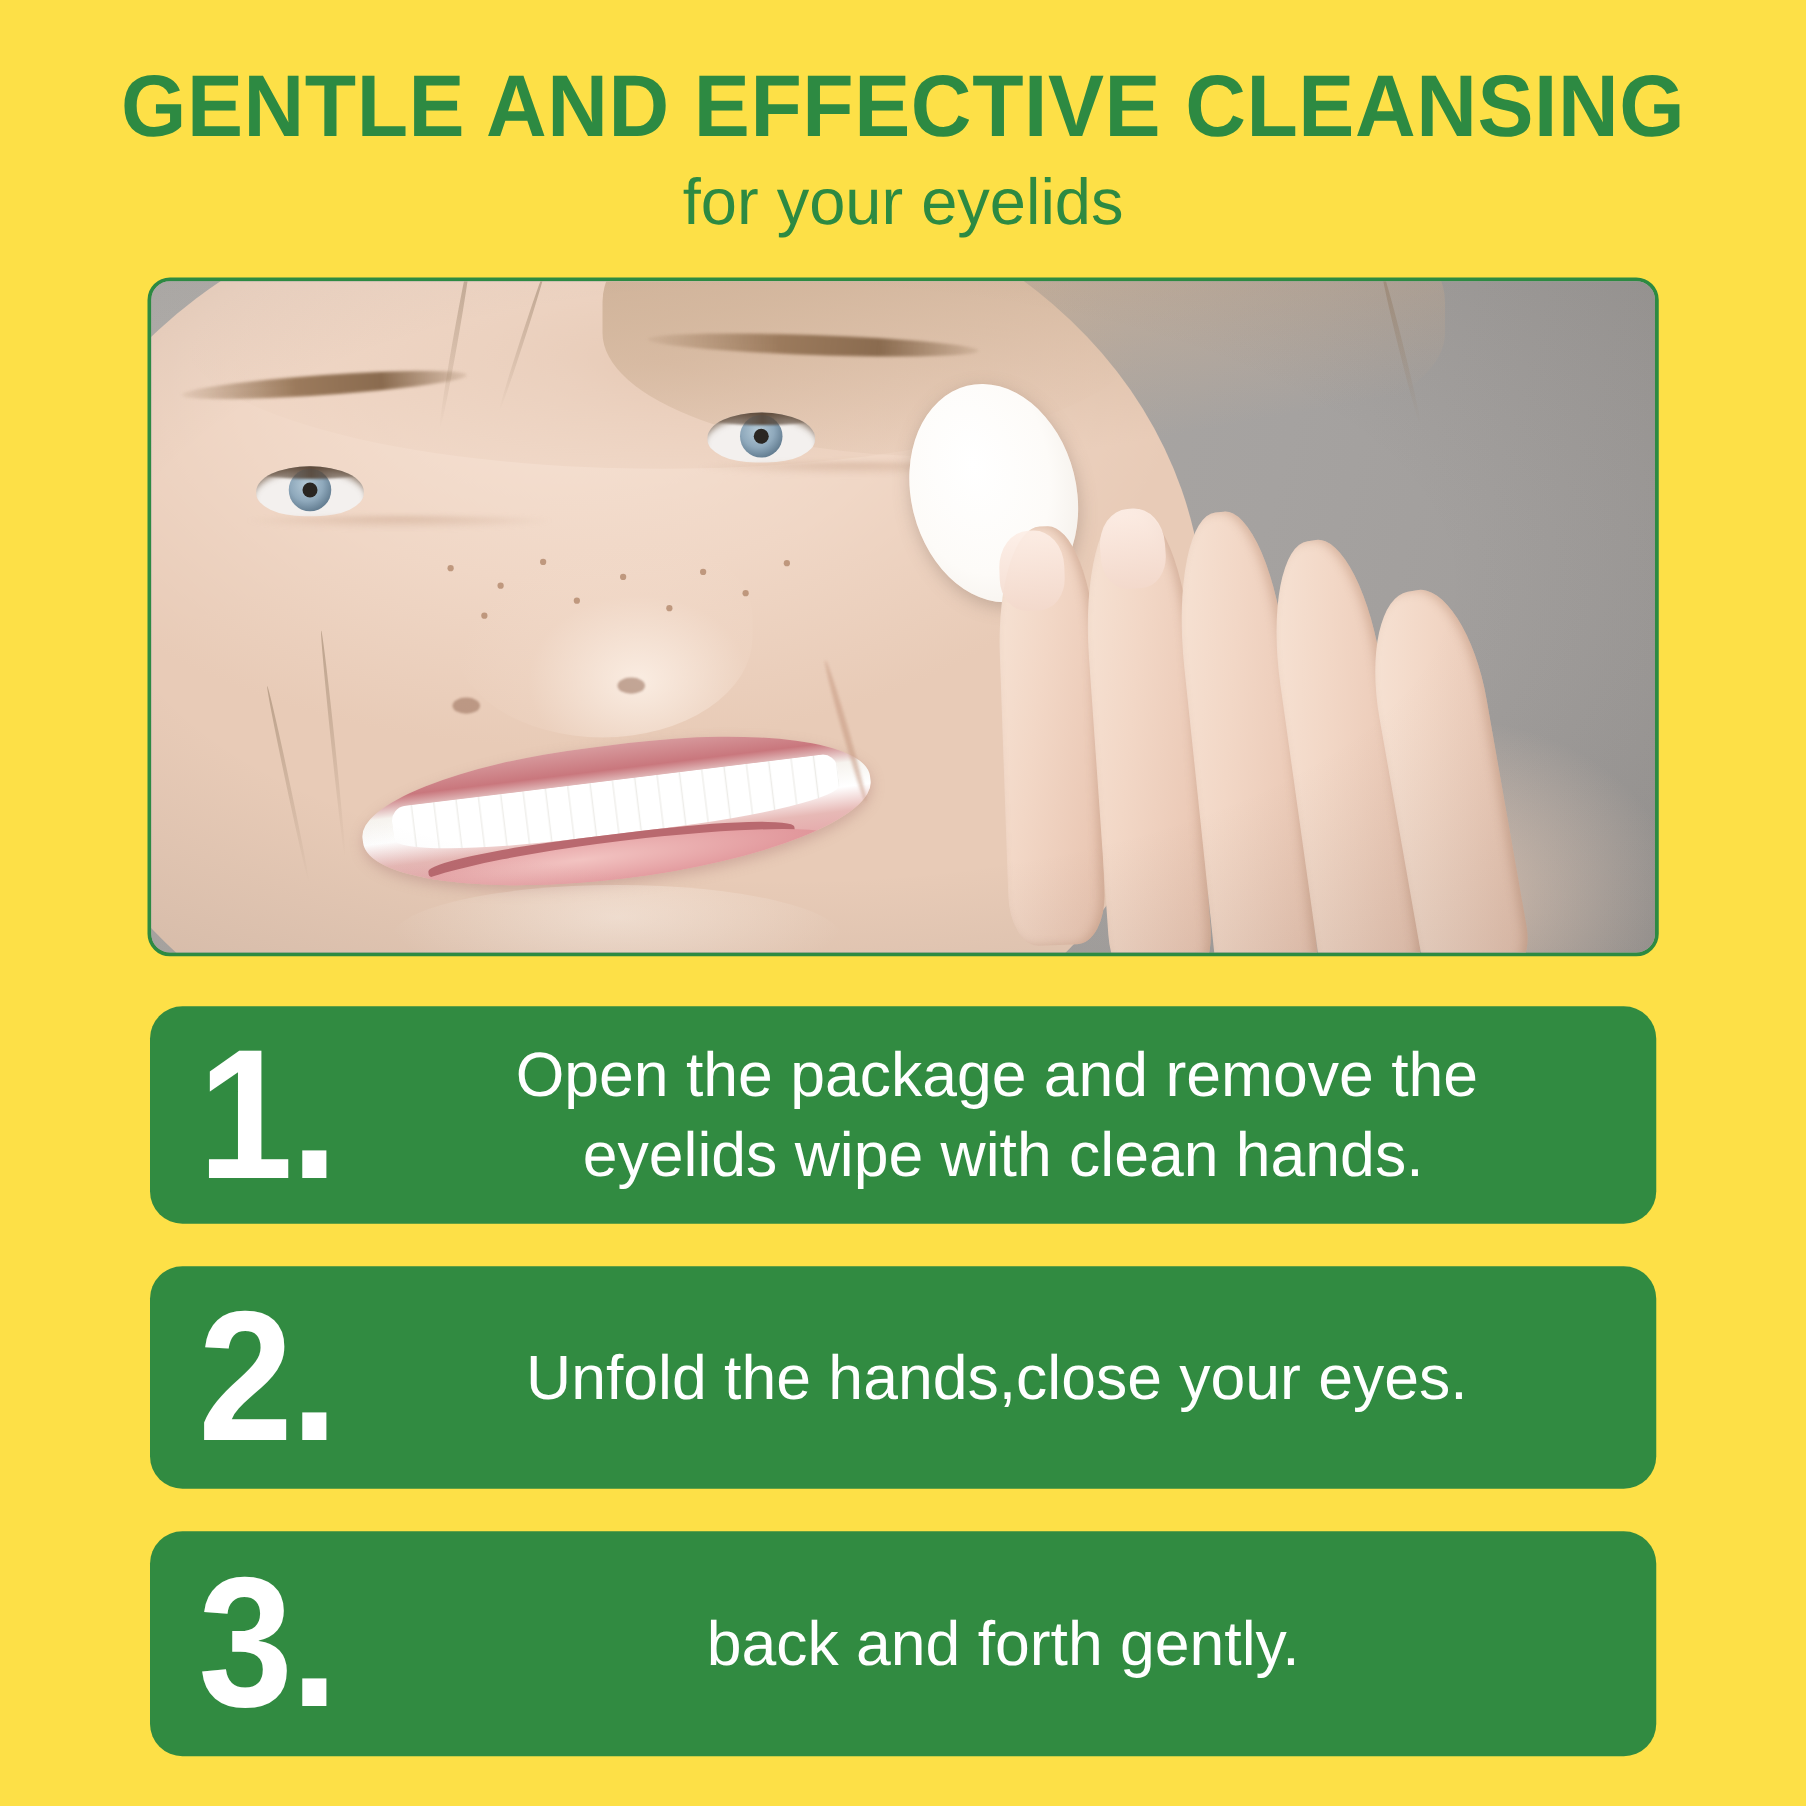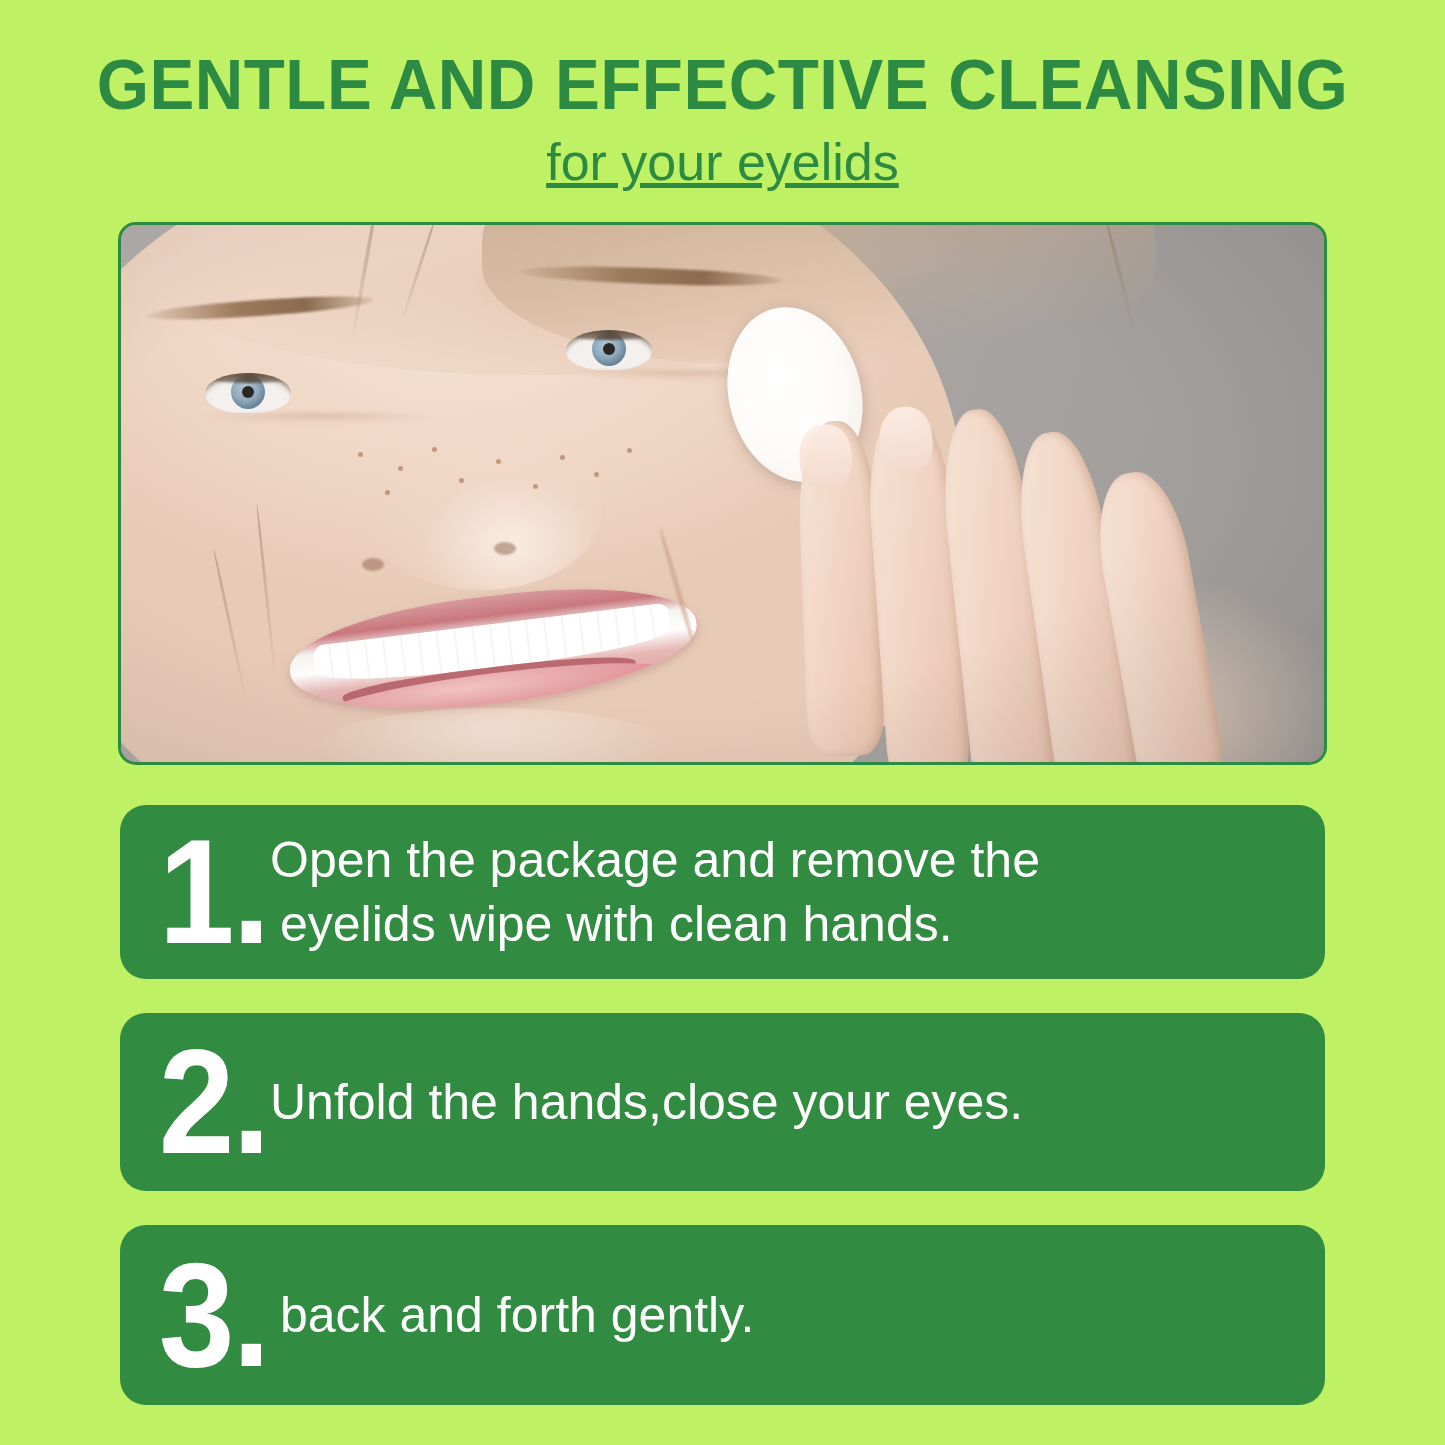--- a/index.html
+++ b/index.html
@@ -11,21 +11,21 @@
     width: 1445px;
     height: 1445px;
     font-family: "Liberation Sans", sans-serif;
     overflow: hidden;
   }
 
   .page {
     position: relative;
     width: 1445px;
     height: 1445px;
-    background: #bef264;
+    background: #fde047;
   }
 
   
   .header {
     position: absolute;
     top: 0;
     left: 0;
     width: 1445px;
     text-align: center;
   }
@@ -43,21 +43,20 @@
   }
   .subtitle {
     margin: 0;
     padding-top: 12px;
     color: #2d8a42;
     font-family: "Liberation Sans", sans-serif;
     font-weight: normal;
     font-size: 52px;
     line-height: 56px;
     white-space: nowrap;
-    text-decoration: underline;
   }
 
   
   .photo-frame {
     position: absolute;
     left: 118px;
     top: 222px;
     width: 1209px;
     height: 543px;
     border: 3px solid #2d8a42;
@@ -351,20 +350,21 @@
     transform-origin: left center;
     box-sizing: border-box;
   }
   .step-text {
     flex: 1 1 auto;
     color: #ffffff;
     font-family: "Liberation Sans", sans-serif;
     font-weight: normal;
     font-size: 50px;
     line-height: 64px;
+    text-align: center;
   }
   .step-text .line-2 { display: block; padding-left: 10px; }
   .step-2 .step-text { font-size: 50px; }
 </style>
 </head>
 <body>
 
 <div class="page">
 
   <div class="header">

